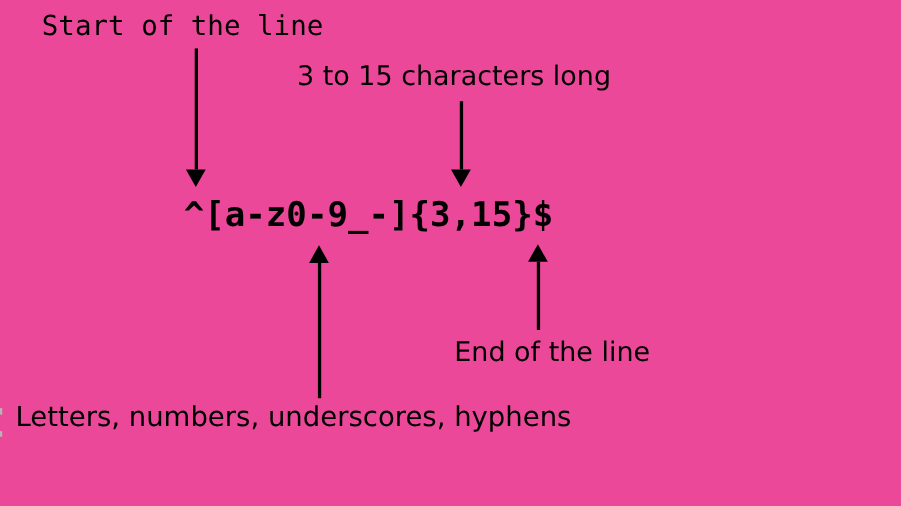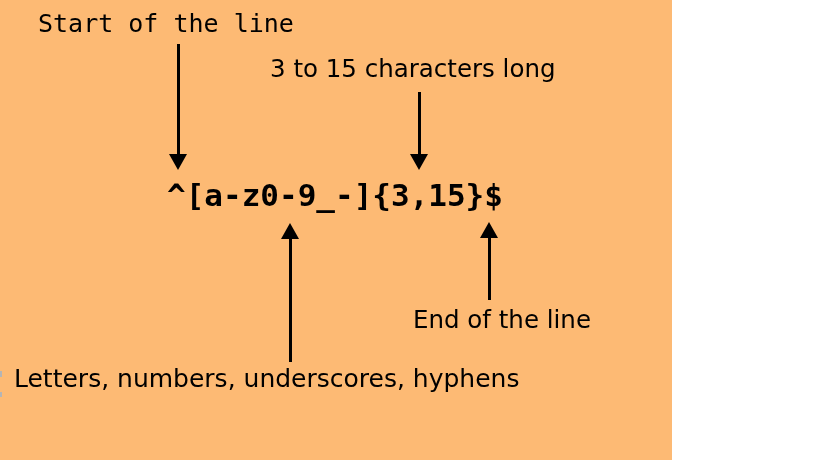--- a/index.html
+++ b/index.html
@@ -2,23 +2,23 @@
 <html><head>
 <meta charset="utf-8">
 <style>
   html, body {
     margin: 0;
     padding: 0;
     background: #ffffff;
   }
   .canvas {
     position: relative;
-    width: 672px;
+    width: 819px;
     height: 460px;
-    background: #fdba74;
+    background: #ec4899;
     overflow: hidden;
     font-family: "DejaVu Sans", "Liberation Sans", sans-serif;
     color: #000000;
   }
   .label {
     position: absolute;
     white-space: nowrap;
     line-height: 1;
     color: #000000;
   }

